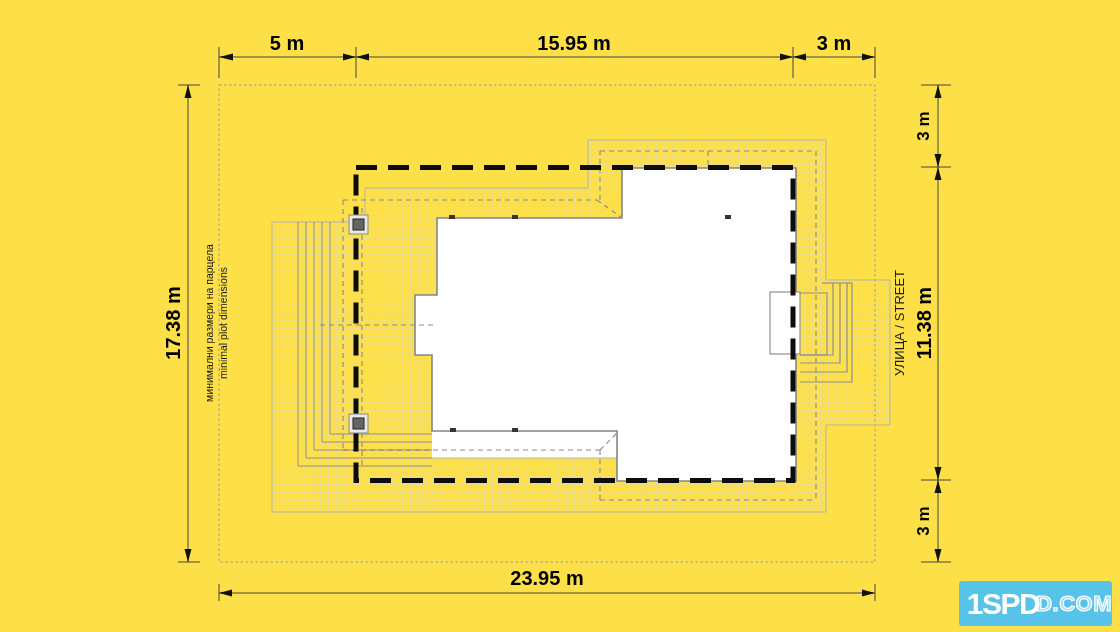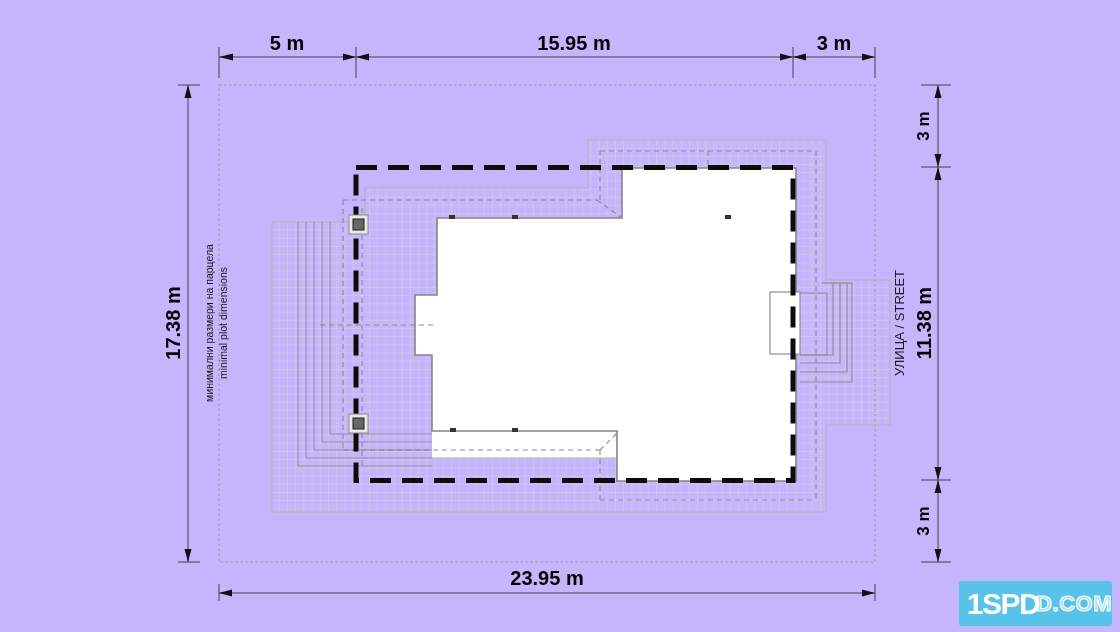--- a/index.html
+++ b/index.html
@@ -1,19 +1,19 @@
 <!DOCTYPE html>
 <html><head>
 <meta charset="utf-8">
 <style>
   html,body{margin:0;padding:0;background:#ffffff;}
   .stage{
     position:relative;
     width:1120px;height:632px;
-    background:#c4b5fd;
+    background:#fde047;
     overflow:hidden;
     font-family:"Liberation Sans", sans-serif;
   }
   .stage svg{position:absolute;left:0;top:0;}
   .dim-label{
     font-family:"Liberation Sans", sans-serif;
     font-weight:bold;
     fill:#000000;
   }
   .note-label{

